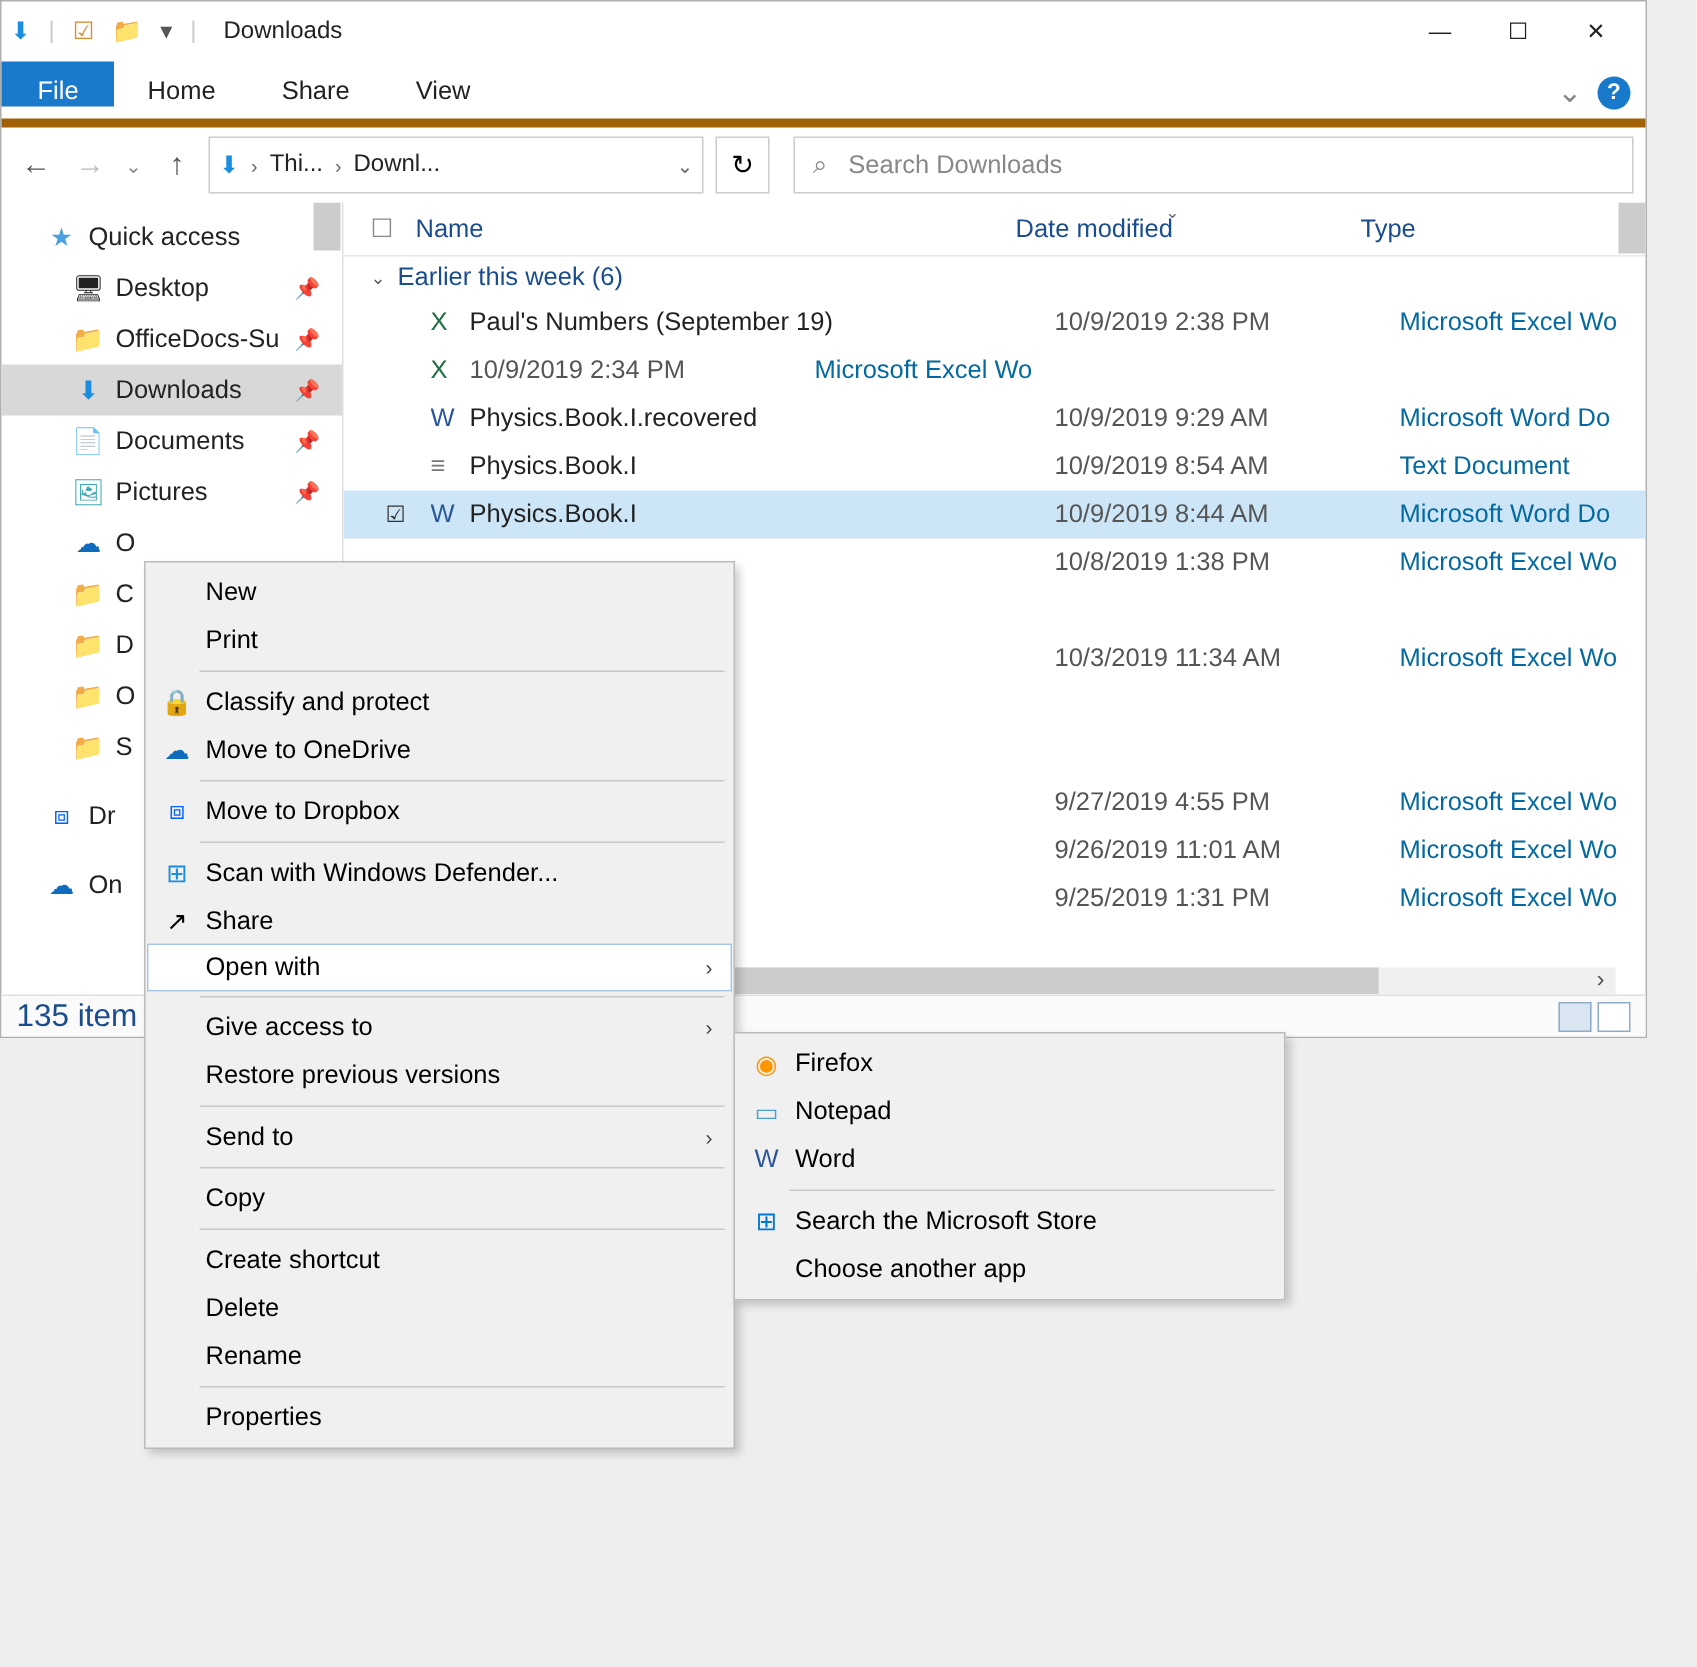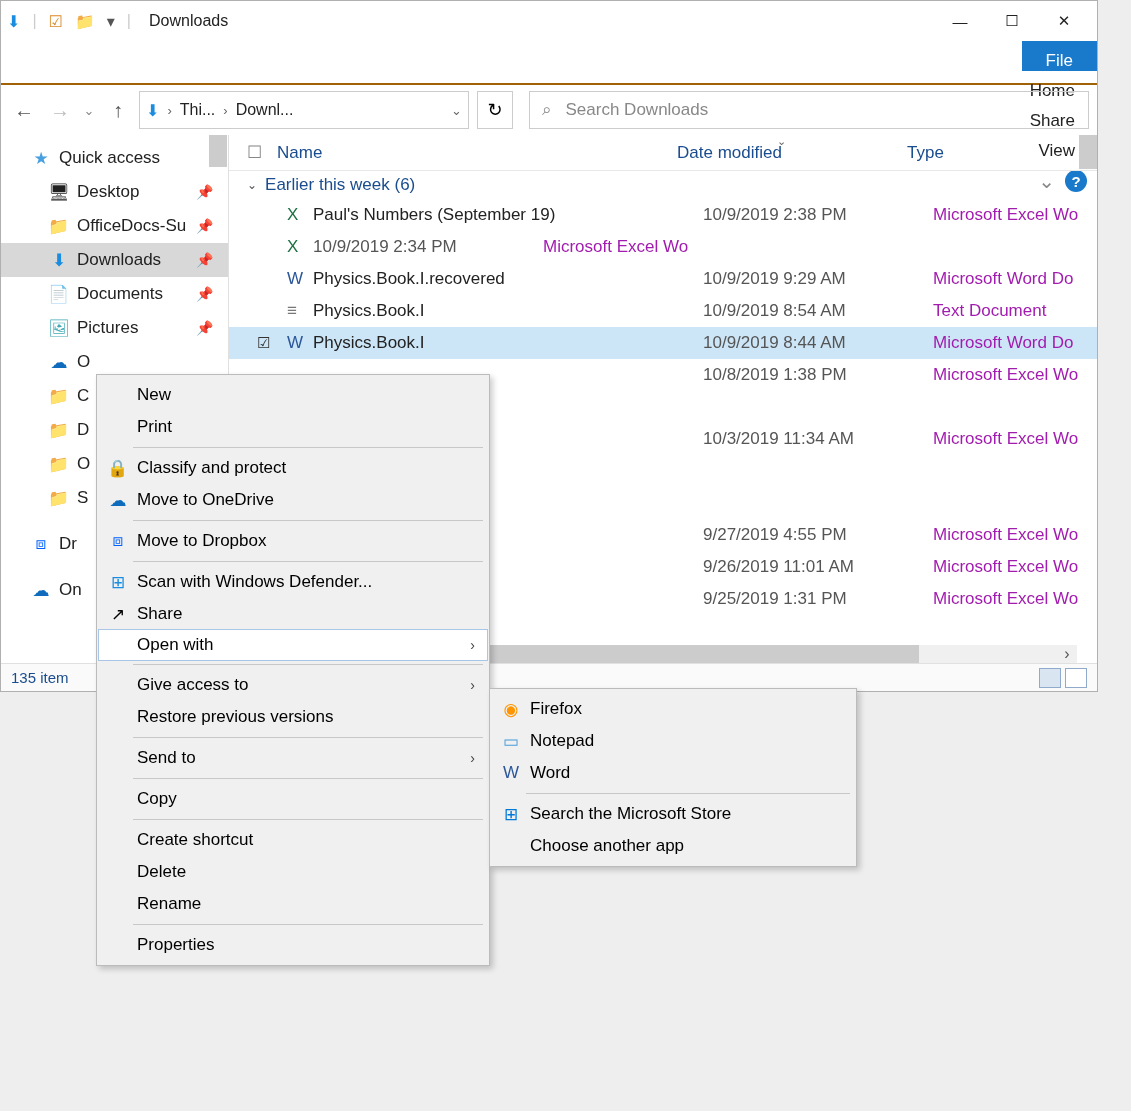--- a/index.html
+++ b/index.html
@@ -3,21 +3,21 @@
 <meta charset="utf-8">
 <style>
 * { margin:0; padding:0; box-sizing:border-box; font-family:"Segoe UI", Arial, sans-serif; }
 body { background:#eeeeee; width:1131px; height:1111px; position:relative; overflow:hidden;}
 .window { position:absolute; left:0; top:0; width:1098px; height:692px; background:#fff; border:1px solid #b0b0b0; }
 .titlebar { height:40px; display:flex; align-items:center; padding:0 6px; }
 .titlebar .qat { display:flex; align-items:center; gap:12px; }
 .titlebar .title { margin-left:18px; font-size:16px; color:#222; }
 .winbtns { margin-left:auto; display:flex; gap:22px; padding-right:12px; }
 .winbtn { width:30px; height:30px; display:flex; align-items:center; justify-content:center; font-size:15px; color:#222; }
-.ribbon { height:44px; border-bottom:2px solid #a16207; display:flex; align-items:flex-end;flex-direction:column; }
+.ribbon { height:44px; border-bottom:6px solid #a16207; display:flex; align-items:flex-start; }
 .ribbon .tab { padding:10px 22px 0 22px; font-size:17px; color:#222; }
 .ribbon .file { background:#1979ca; color:#fff; padding:10px 24px 0 24px; }
 .ribbon .spacer { flex:1; }
 .ribbon .help { color:#1979ca; font-size:20px; padding:8px 10px; display:flex; align-items:center; gap:10px;}
 .addrbar { height:50px; display:flex; align-items:center; padding:6px 8px; gap:6px; }
 .navbtn { width:30px; height:40px; display:flex; align-items:center; justify-content:center; font-size:20px; color:#555;}
 .navbtn.fwd { color:#bbb; }
 .addrbox { flex:0 0 330px; height:38px; border:1px solid #ccc; display:flex; align-items:center; padding:0 6px; gap:8px; font-size:16px; color:#222;}
 .addrbox .crumb { color:#222; }
 .addrbox .sep { color:#666; font-size:13px;}
@@ -25,40 +25,40 @@
 .searchbox { flex:1; height:38px; border:1px solid #ccc; display:flex; align-items:center; padding:0 12px; gap:14px; color:#888; font-size:17px; margin-left:10px;}
 .body { position:absolute; top:134px; left:0; right:0; bottom:28px; display:flex;}
 .nav { width:228px; border-right:1px solid #e0e0e0; padding:6px 0; overflow:hidden; position:relative;}
 .nav .scroll { position:absolute; right:1px; top:0; width:18px; height:32px; background:#ccc;}
 .navitem { display:flex; align-items:center; padding:4px 8px 4px 30px; font-size:17px; color:#222; gap:8px; height:34px; white-space:nowrap; overflow:hidden;}
 .navitem.l0 { padding-left:30px; }
 .navitem.l1 { padding-left:48px; }
 .navitem.selected { background:#d8d8d8; }
 .navitem .pin { margin-left:auto; color:#888; font-size:14px; padding-right:6px;}
 .navitem .ico { width:20px; display:inline-flex; justify-content:center; }
-.statusbar { position:absolute; left:0; right:0; bottom:0; height:28px; border-top:1px solid #e0e0e0; display:flex; align-items:center; font-size:15px; color:#1a4d8f; padding:0 10px; background:#fafafa;}
+.statusbar { position:absolute; left:0; right:0; bottom:0; height:28px; border-top:1px solid #e0e0e0; display:flex; align-items:center; font-size:21px; color:#1a4d8f; padding:0 10px; background:#fafafa;}
 .statusbar .views { margin-left:auto; display:flex; gap:4px;}
 .viewbtn { width:22px; height:20px; border:1px solid #8faacb; background:#d9e6f2; }
 .viewbtn.inactive { background:#fff; }
 .listpane { flex:1; position:relative; overflow:hidden;}
 .listpane .rsc { position:absolute; right:0; top:0; width:18px; height:34px; background:#ccc;}
 .colhdr { display:flex; align-items:center; height:36px; border-bottom:1px solid #e8e8e8; font-size:17px; color:#1a4d8f; padding-left:18px;}
 .colhdr .chk { width:30px;}
 .colhdr .c1 { width:400px;}
 .colhdr .c2 { width:230px; position:relative;}
 .colhdr .c3 { flex:1;}
 .colhdr .sortind { position:absolute; top:-8px; left:100px; font-size:11px; color:#666;}
 .group { display:flex; align-items:center; padding:4px 18px; font-size:17px; color:#1a4d8f; gap:8px;}
 .row { display:flex; align-items:center; height:32px; font-size:17px; color:#222; padding-left:28px;}
 .row.selected { background:#cde6f7; }
 .row .chk { width:30px; font-size:15px; color:#333;}
 .row .ico { width:26px;}
 .row .c1 { width:390px; white-space:nowrap; overflow:hidden;}
 .row .c2 { width:230px; color:#555;}
-.row .c3 { flex:1; color:#a21caf; white-space:nowrap; overflow:hidden;}
+.row .c3 { flex:1; color:#0369a1; white-space:nowrap; overflow:hidden;}
 .hscroll { position:absolute; left:240px; right:20px; bottom:0; height:18px; background:#f0f0f0; display:flex;}
 .hscroll .thumb { height:100%; background:#ccc;}
 .hscroll .arrow { width:20px; display:flex; align-items:center; justify-content:center; color:#555;}
 
 
 .ctxmenu { position:absolute; background:#f0f0f0; border:1px solid #bbb; box-shadow:3px 3px 6px rgba(0,0,0,.2); font-size:17px; padding:4px 2px;}
 .ctxmenu.main { left:96px; top:374px; width:394px; }
 .ctxmenu.sub  { left:489px; top:688px; width:368px; }
 .ctxitem { display:flex; align-items:center; height:32px; padding:0 12px 0 38px; position:relative; white-space:nowrap;}
 .ctxitem .ico { position:absolute; left:8px; width:22px; text-align:center;}

